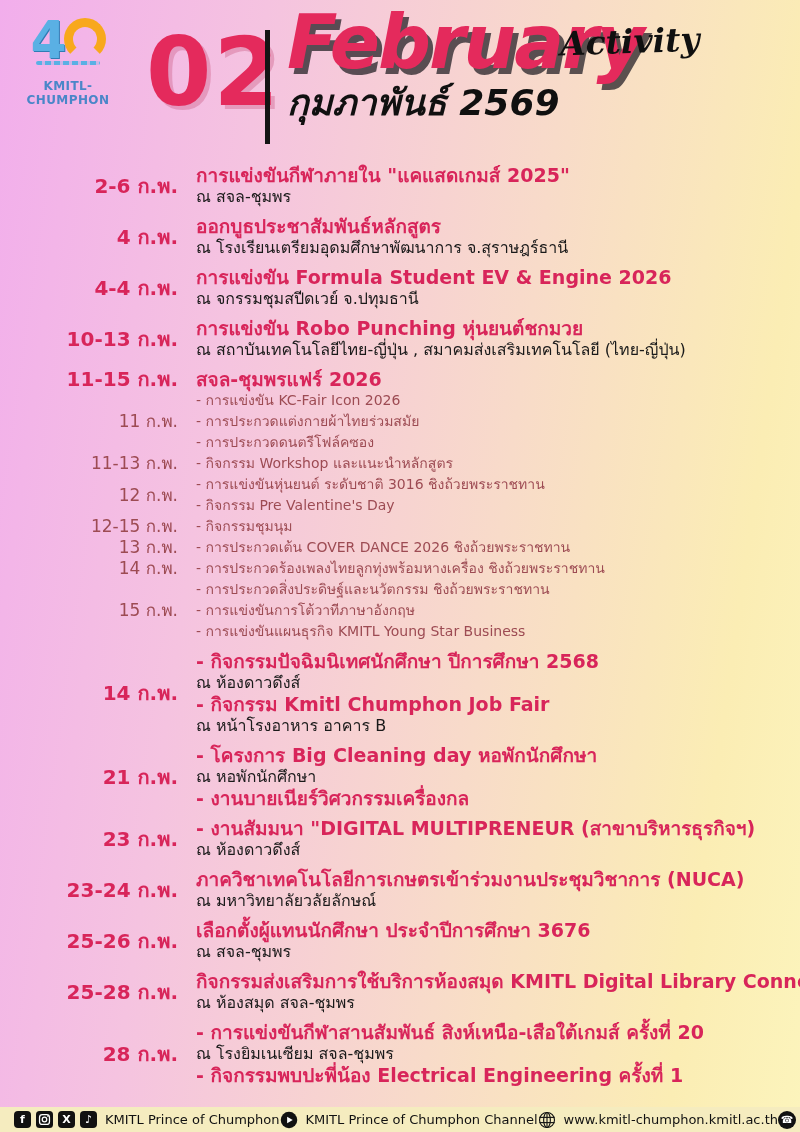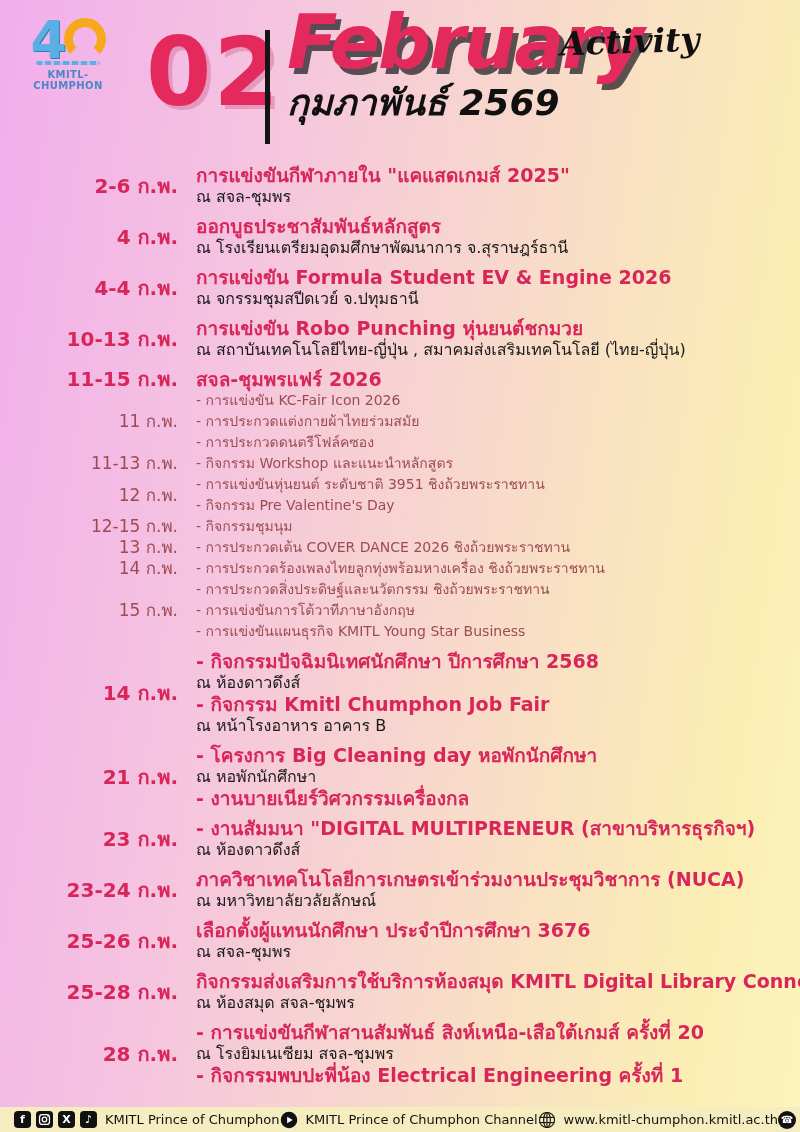--- a/index.html
+++ b/index.html
@@ -7,21 +7,21 @@
     position:relative;width:800px;height:1132px;overflow:hidden;
     background:linear-gradient(98deg,#f2aeec 0%,#f5c3e0 28%,#f8dbc9 60%,#fbedb4 86%,#fcf4bc 100%);
     font-family:"DejaVu Sans","Liberation Sans",sans-serif;
   }
   
   .logo{position:absolute;left:16px;top:14px;width:104px;text-align:center;}
   .logo-row{display:flex;align-items:flex-start;justify-content:center;height:56px;}
   .logo-4{font-size:52px;font-weight:800;color:#5ab0e4;line-height:1;text-shadow:1px 1px 0 #2f7cb4;}
   .logo-ring{display:inline-block;width:24px;height:24px;border:9px solid #f8a81c;border-bottom-color:transparent;border-radius:50%;margin-left:-3px;margin-top:4px;}
   .logo-wave{height:4px;width:64px;margin:-9px auto 0 auto;background:repeating-linear-gradient(90deg,#5ab0e4 0 6px,rgba(90,176,228,0.25) 6px 9px);border-radius:2px;}
-  .logo-org{font-size:10px;color:#4a86c8;font-weight:700;letter-spacing:0.4px;margin-top:4px;}
+  .logo-org{font-size:12px;color:#4a86c8;font-weight:700;letter-spacing:0.4px;margin-top:14px;}
   .month-number{position:absolute;left:146px;top:26px;font-size:94px;font-weight:800;color:#e42a5c;line-height:1;letter-spacing:2px;text-shadow:4px 4px 0 rgba(205,95,135,0.4);}
   .divider{position:absolute;left:265px;top:30px;width:5px;height:114px;background:#141414;}
   .title-block{position:absolute;left:287px;top:4px;font-style:italic;}
   .month-en{font-size:74px;font-weight:800;color:#e42a5c;line-height:1.05;letter-spacing:-2px;text-shadow:5px 6px 0 rgba(45,40,45,0.78);}
   .month-th{font-size:36px;font-weight:800;color:#101010;line-height:1.15;margin-top:0px;}
   .activity{position:absolute;right:100px;top:22px;font-size:33px;font-style:italic;font-weight:700;color:#101010;transform:rotate(-2deg);font-family:"DejaVu Serif","Liberation Serif",serif;}
   
   .events{position:absolute;left:40px;right:24px;top:164px;}
   .group{display:flex;align-items:center;}
   .group.main{margin-top:8px;}
@@ -108,21 +108,21 @@
       </div>
       <div class="group sub">
         <div class="date-cell">11-13 ก.พ.</div>
         <div class="content-cell">
           <div class="line-sub">- กิจกรรม Workshop และแนะนำหลักสูตร</div>
         </div>
       </div>
       <div class="group sub">
         <div class="date-cell">12 ก.พ.</div>
         <div class="content-cell">
-          <div class="line-sub">- การแข่งขันหุ่นยนต์ ระดับชาติ 3951 ชิงถ้วยพระราชทาน</div>
+          <div class="line-sub">- การแข่งขันหุ่นยนต์ ระดับชาติ 3016 ชิงถ้วยพระราชทาน</div>
           <div class="line-sub">- กิจกรรม Pre Valentine's Day</div>
         </div>
       </div>
       <div class="group sub">
         <div class="date-cell">12-15 ก.พ.</div>
         <div class="content-cell">
           <div class="line-sub">- กิจกรรมชุมนุม</div>
         </div>
       </div>
       <div class="group sub">

